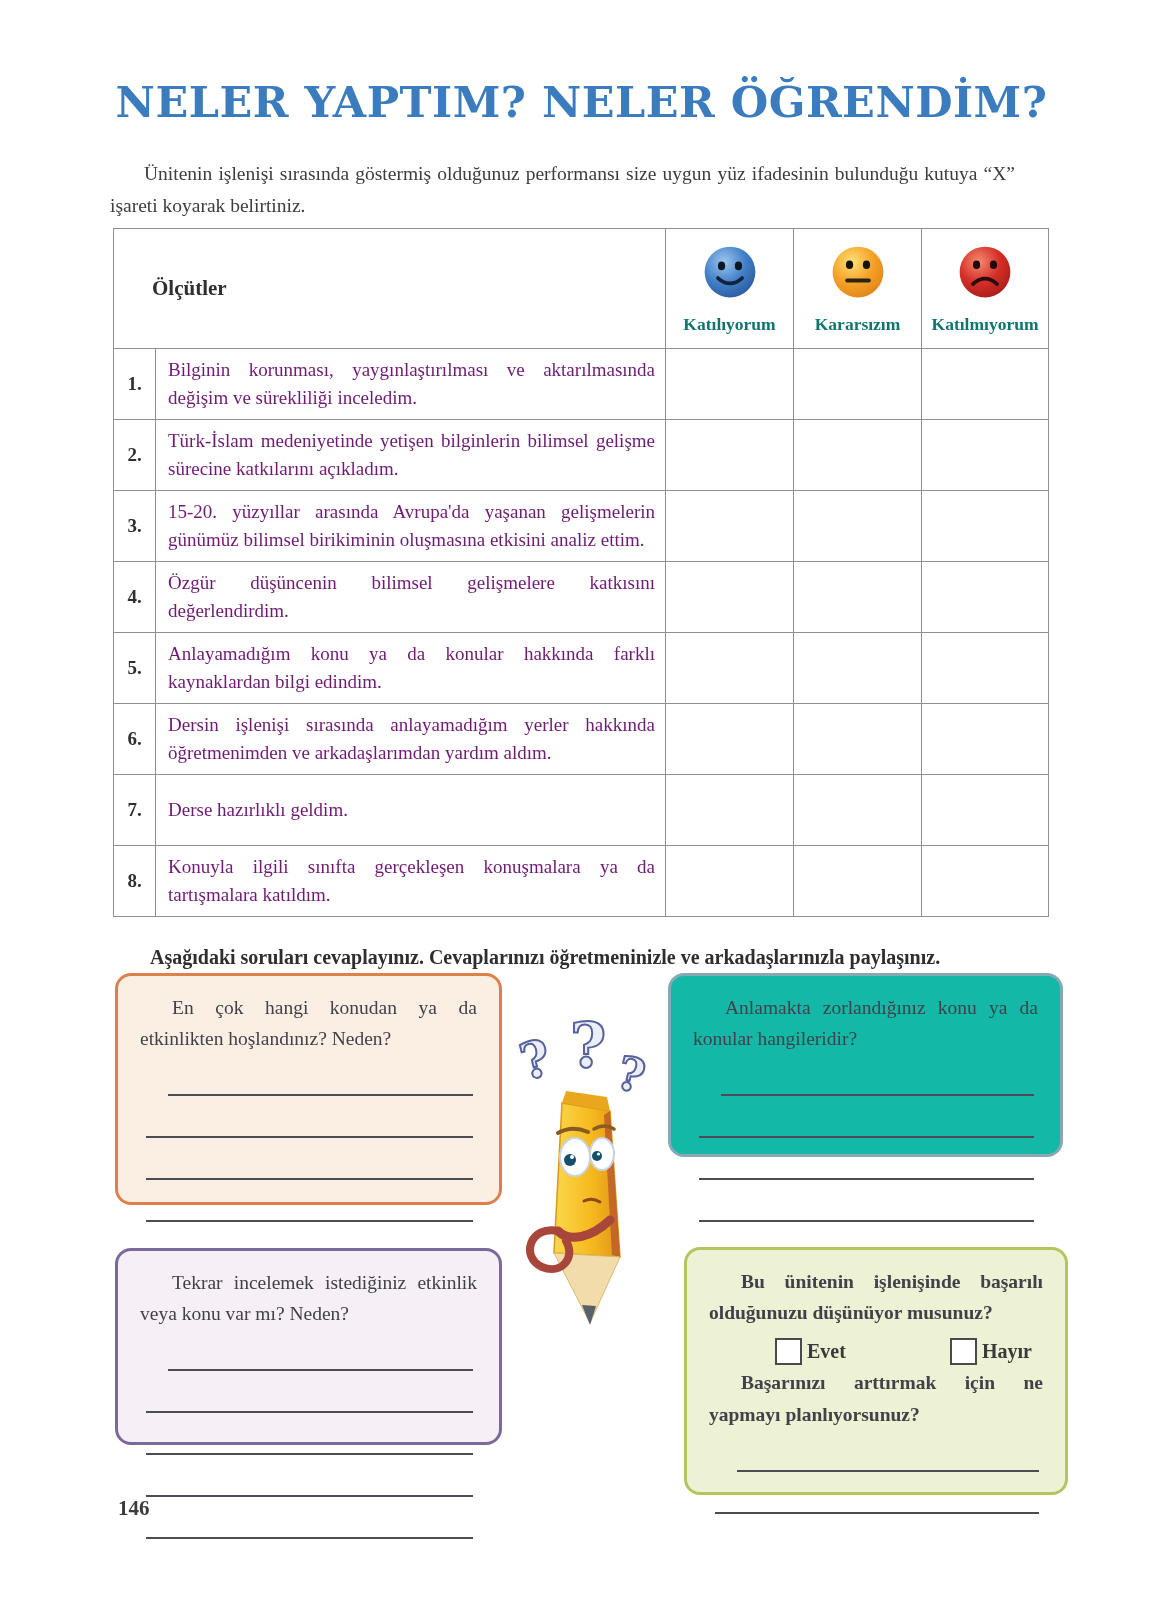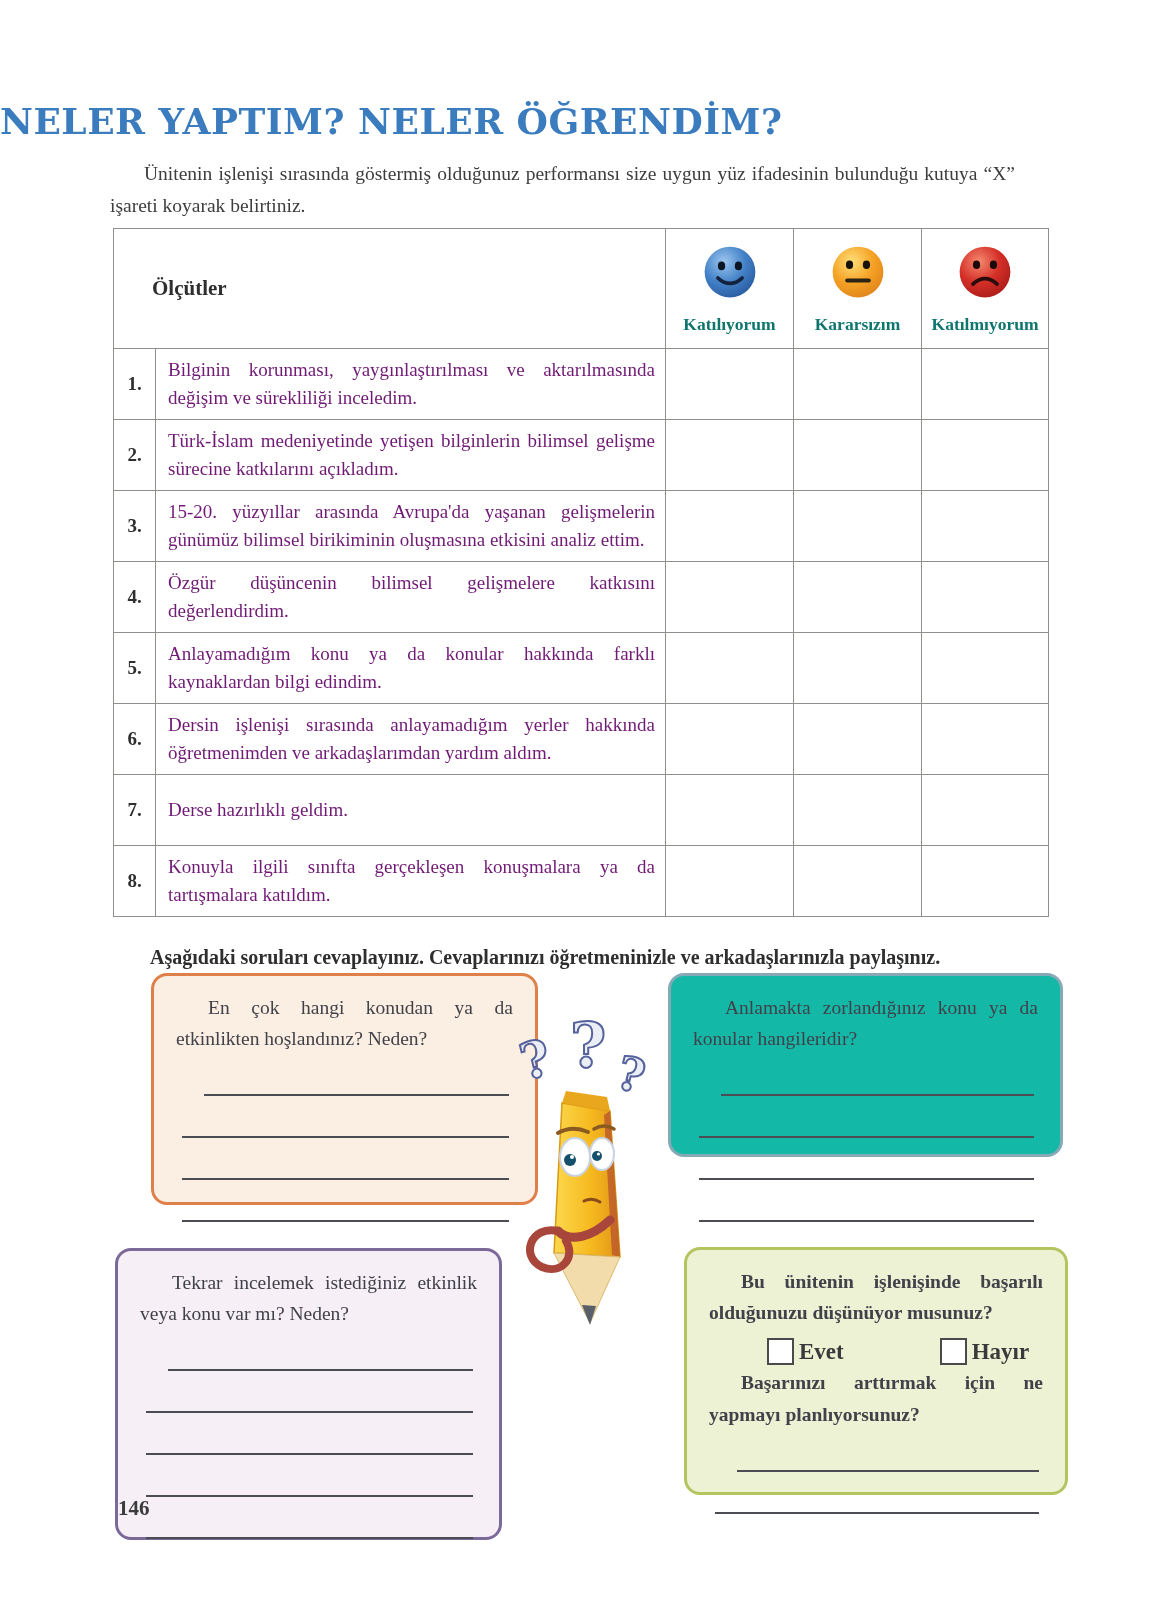--- a/index.html
+++ b/index.html
@@ -6,23 +6,24 @@
   #page{
     position:relative;
     width:1163px;height:1616px;
     background:#ffffff;
     font-family:"Liberation Serif","DejaVu Serif",serif;
     color:#3c3c3c;
     overflow:hidden;
   }
   
   .page-title{
-    position:absolute;left:0;top:100px;width:100%;
+    position:absolute;left:0;top:77px;width:100%;
+    text-align:center;
     font-family:"DejaVu Serif","Liberation Serif",serif;
-    font-weight:bold;font-size:36px;letter-spacing:.5px;
+    font-weight:bold;font-size:43px;letter-spacing:.5px;
     color:#3a7cbe;
   }
   .intro{
     position:absolute;left:110px;top:158px;width:905px;
     font-size:19.5px;line-height:1.65;text-align:justify;
     text-indent:34px;color:#3d3d3d;
   }
   
   table.perf{
     position:absolute;left:113px;top:228px;
@@ -66,33 +67,33 @@
   .qbox{
     position:absolute;border-radius:16px;
     box-sizing:border-box;
     padding:16px 22px 10px 22px;
   }
   .qbox .qtext{
     font-size:19.5px;line-height:1.6;text-align:justify;
     text-indent:32px;color:#41414a;
   }
   .qbox-1{left:115px;top:973px;width:387px;height:232px;
-    background:#fbeee2;border:3px solid #df804a;margin-left:36px;}
+    background:#fbeee2;border:3px solid #df804a;}
   .qbox-2{left:668px;top:973px;width:395px;height:184px;
     background:#14b8a6;border:3px solid #85aab6;}
-  .qbox-3{left:115px;top:1248px;width:387px;height:292px;
+  .qbox-3{left:115px;top:1248px;width:387px;height:197px;
     background:#f6eff6;border:3px solid #7b6a99;}
   .qbox-4{left:684px;top:1247px;width:384px;height:248px;
     background:#edf2d4;border:3px solid #b5c45e;font-weight:bold;}
   .answer-line{border-bottom:2px solid #4c4c55;height:40px;}
   .answer-line.first{margin-left:28px;margin-right:4px;}
   .answer-line.rest{margin-left:6px;margin-right:4px;}
   
   .cb-row{display:flex;align-items:center;margin:10px 0 2px 58px;gap:96px;}
-  .cb-item{display:flex;align-items:center;font-size:23px;color:#3a3a3a;}
+  .cb-item{display:flex;align-items:center;font-size:20px;color:#3a3a3a;margin-left:8px;}
   .cb{width:23px;height:23px;background:#fff;border:2px solid #4a4a4a;
       display:inline-block;margin-right:5px;}
   
   .page-number{
     position:absolute;left:118px;top:1496px;
     font-size:21px;font-weight:bold;color:#3b3b3b;
   }
   .mascot{position:absolute;left:492px;top:1005px;}
 </style>
 </head>

